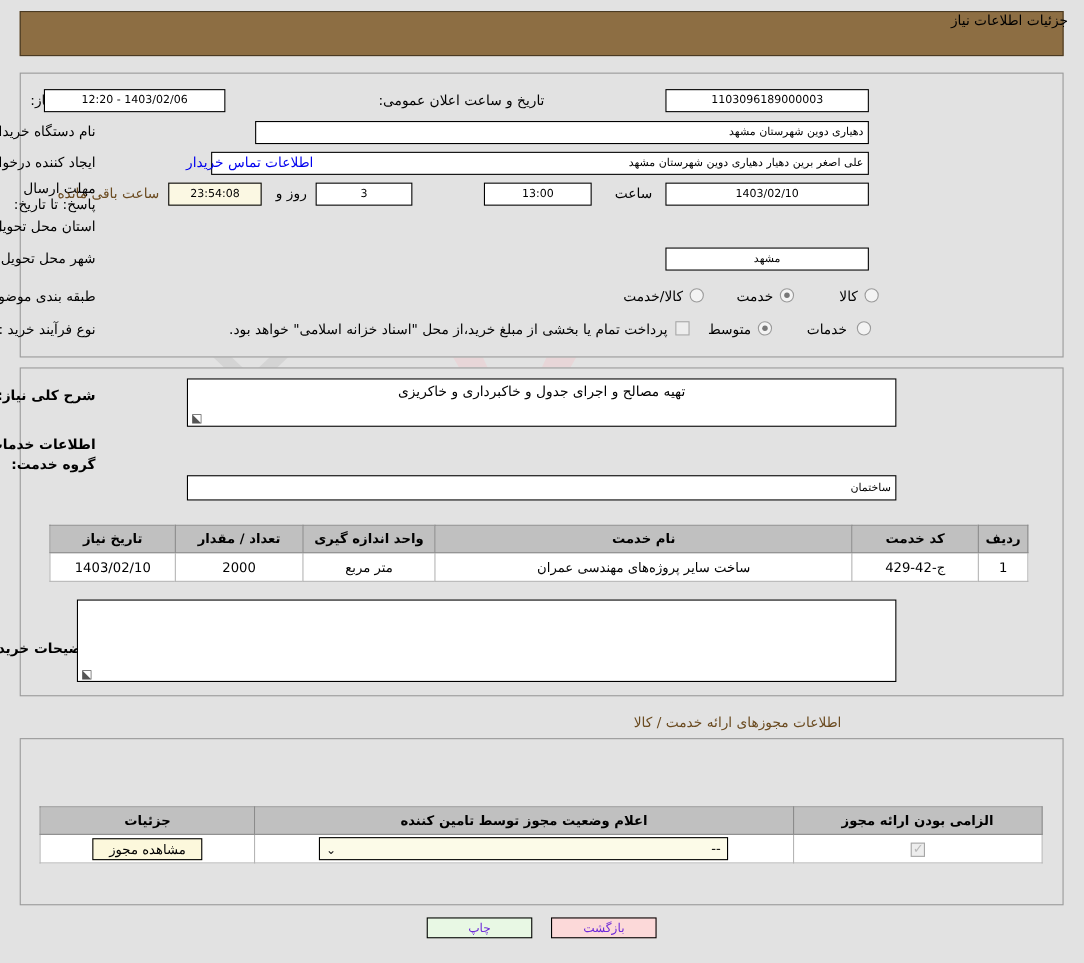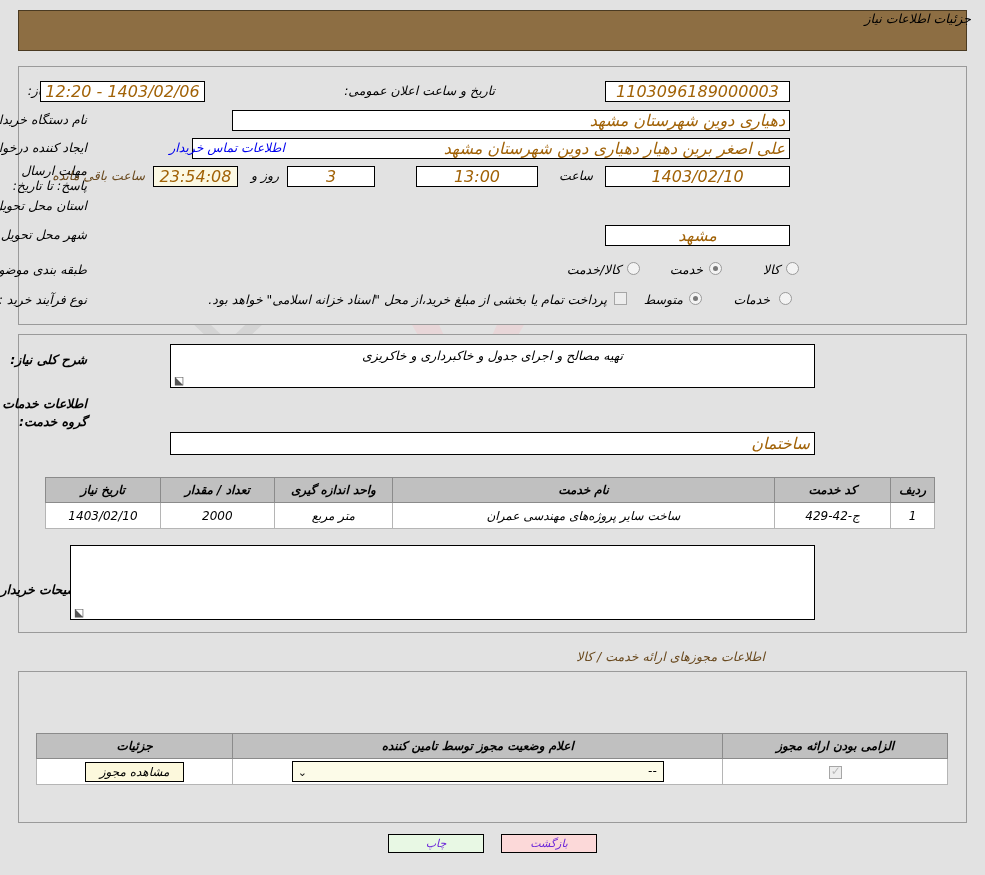--- a/index.html
+++ b/index.html
@@ -8,21 +8,20 @@
     background: #e2e2e2;
     font-family: "DejaVu Sans", "Liberation Sans", sans-serif;
   }
   #page {
     position: relative;
     width: 985px;
     height: 875px;
     background: #e2e2e2;
     overflow: hidden;
     direction: rtl;
-    font-style: italic;
   }
 
   
   .watermark {
     position: absolute;
     inset: 0;
     pointer-events: none;
     z-index: 5;
   }
   .wm-shield {
@@ -108,22 +107,22 @@
   .lbl-bold { font-weight: bold; }
   .lbl-brown { color: #6a4a1f; }
   .lbl-link { color: #0000ee; }
 
   
   .fld {
     position: absolute;
     background: #ffffff;
     border: 1px solid #000;
     box-sizing: border-box;
-    font-size: 16px;
-    color: #a16207;
+    font-size: 10px;
+    color: #000000;
     line-height: 19px;
     padding: 0 4px;
     white-space: nowrap;
     overflow: hidden;
     z-index: 12;
     font-family: "DejaVu Sans", "Liberation Sans", sans-serif;
   }
   .fld-center { text-align: center; }
   .fld-right  { text-align: right; }
   .fld-cream  { background: #fbf8e3; }
@@ -306,21 +305,21 @@
   <div class="lbl" style="right:898px; top:112px;">نام دستگاه خریدار:</div>
   <div class="fld fld-right" style="right:195px; top:110px; width:558px; height:21px;">دهیاری دوین  شهرستان مشهد</div>
 
   <div class="lbl" style="right:898px; top:140px;">ایجاد کننده درخواست:</div>
   <div class="fld fld-right" style="right:195px; top:138px; width:598px; height:21px;">علی اصغر برین دهیار دهیاری دوین  شهرستان مشهد</div>
   <div class="lbl lbl-link" style="right:700px; top:140px;">اطلاعات تماس خریدار</div>
 
   <div class="lbl" style="right:898px; top:163px; white-space:normal; width:92px; line-height:15px; text-align:right;">مهلت ارسال پاسخ: تا تاریخ:</div>
   <div class="fld fld-center" style="right:195px; top:166px; width:185px; height:21px;">1403/02/10</div>
   <div class="lbl" style="right:392px; top:168px;">ساعت</div>
-  <div class="fld fld-center" style="right:447px; top:166px; width:122px; height:21px;">13:00</div>
+  <div class="fld fld-center" style="right:447px; top:166px; width:98px; height:21px;">13:00</div>
   <div class="fld fld-center" style="right:610px; top:166px; width:88px; height:21px;">3</div>
   <div class="lbl" style="right:706px; top:168px;">روز و</div>
   <div class="fld fld-center fld-cream" style="right:747px; top:166px; width:85px; height:21px;">23:54:08</div>
   <div class="lbl lbl-brown" style="right:840px; top:168px;">ساعت باقی مانده</div>
 
   <div class="lbl" style="right:898px; top:198px;">استان محل تحویل:</div>
 
   <div class="lbl" style="right:898px; top:227px;">شهر محل تحویل:</div>
   <div class="fld fld-center" style="right:195px; top:225px; width:185px; height:21px;">مشهد</div>
 

